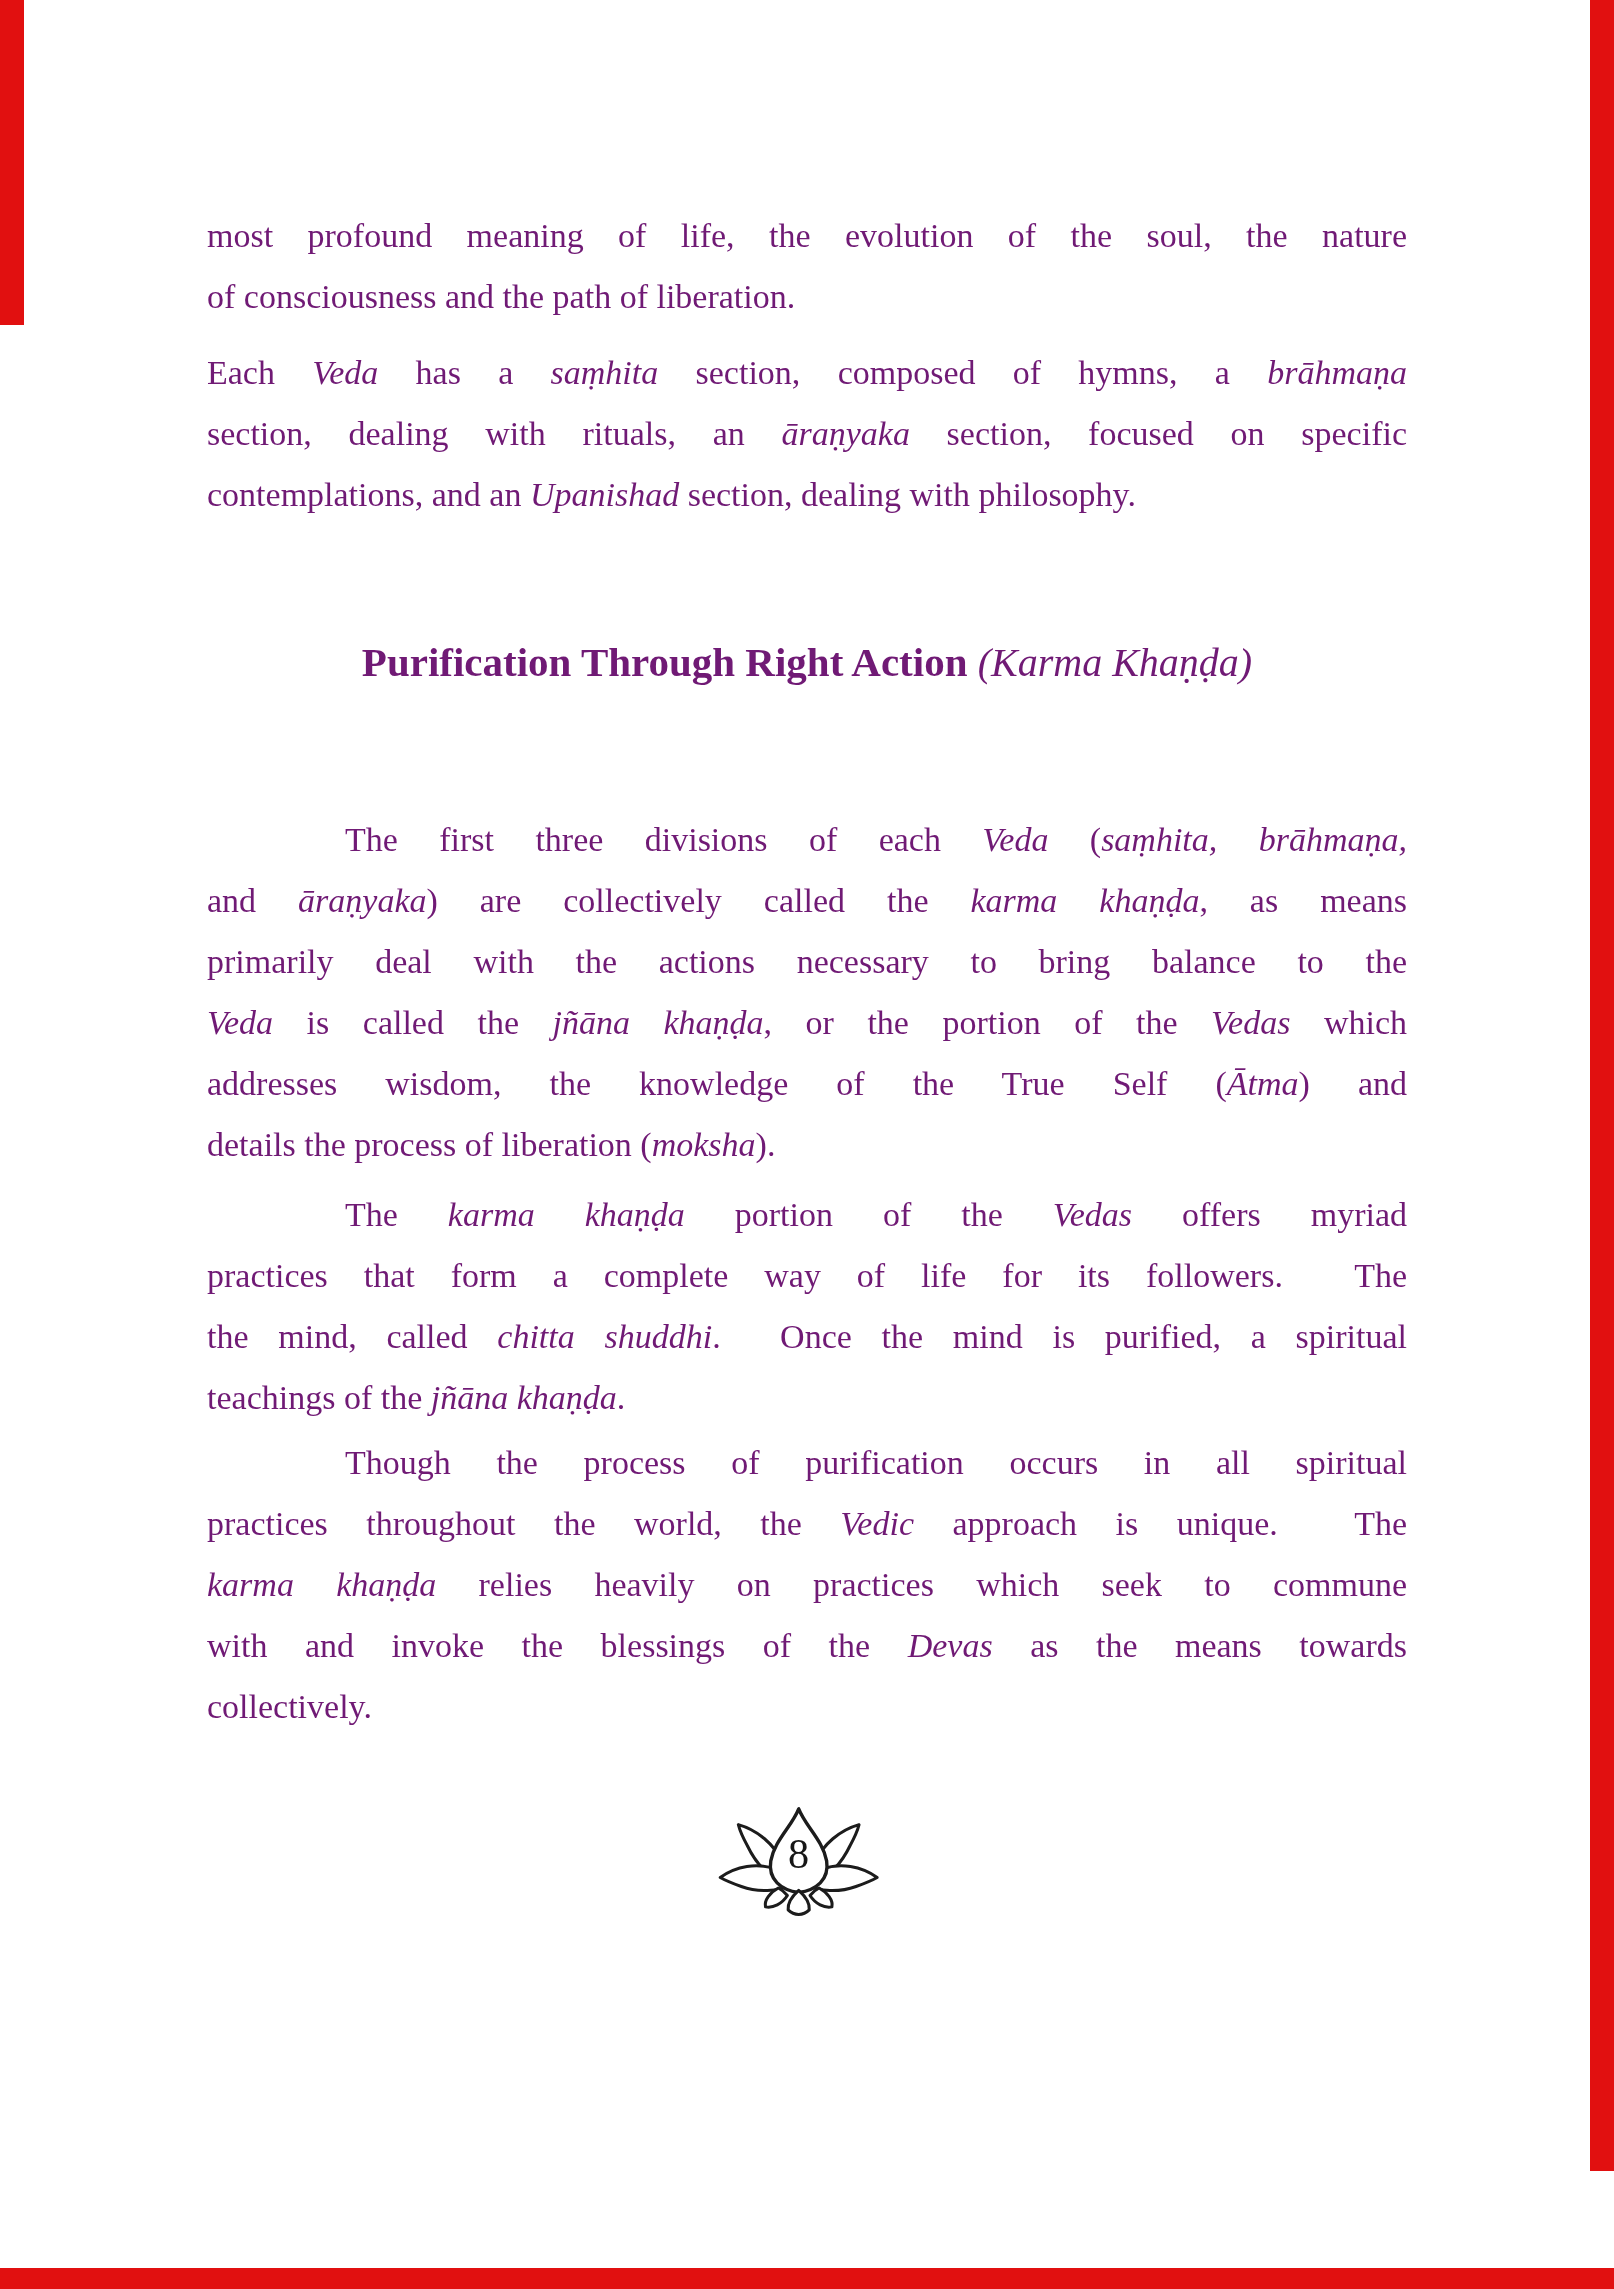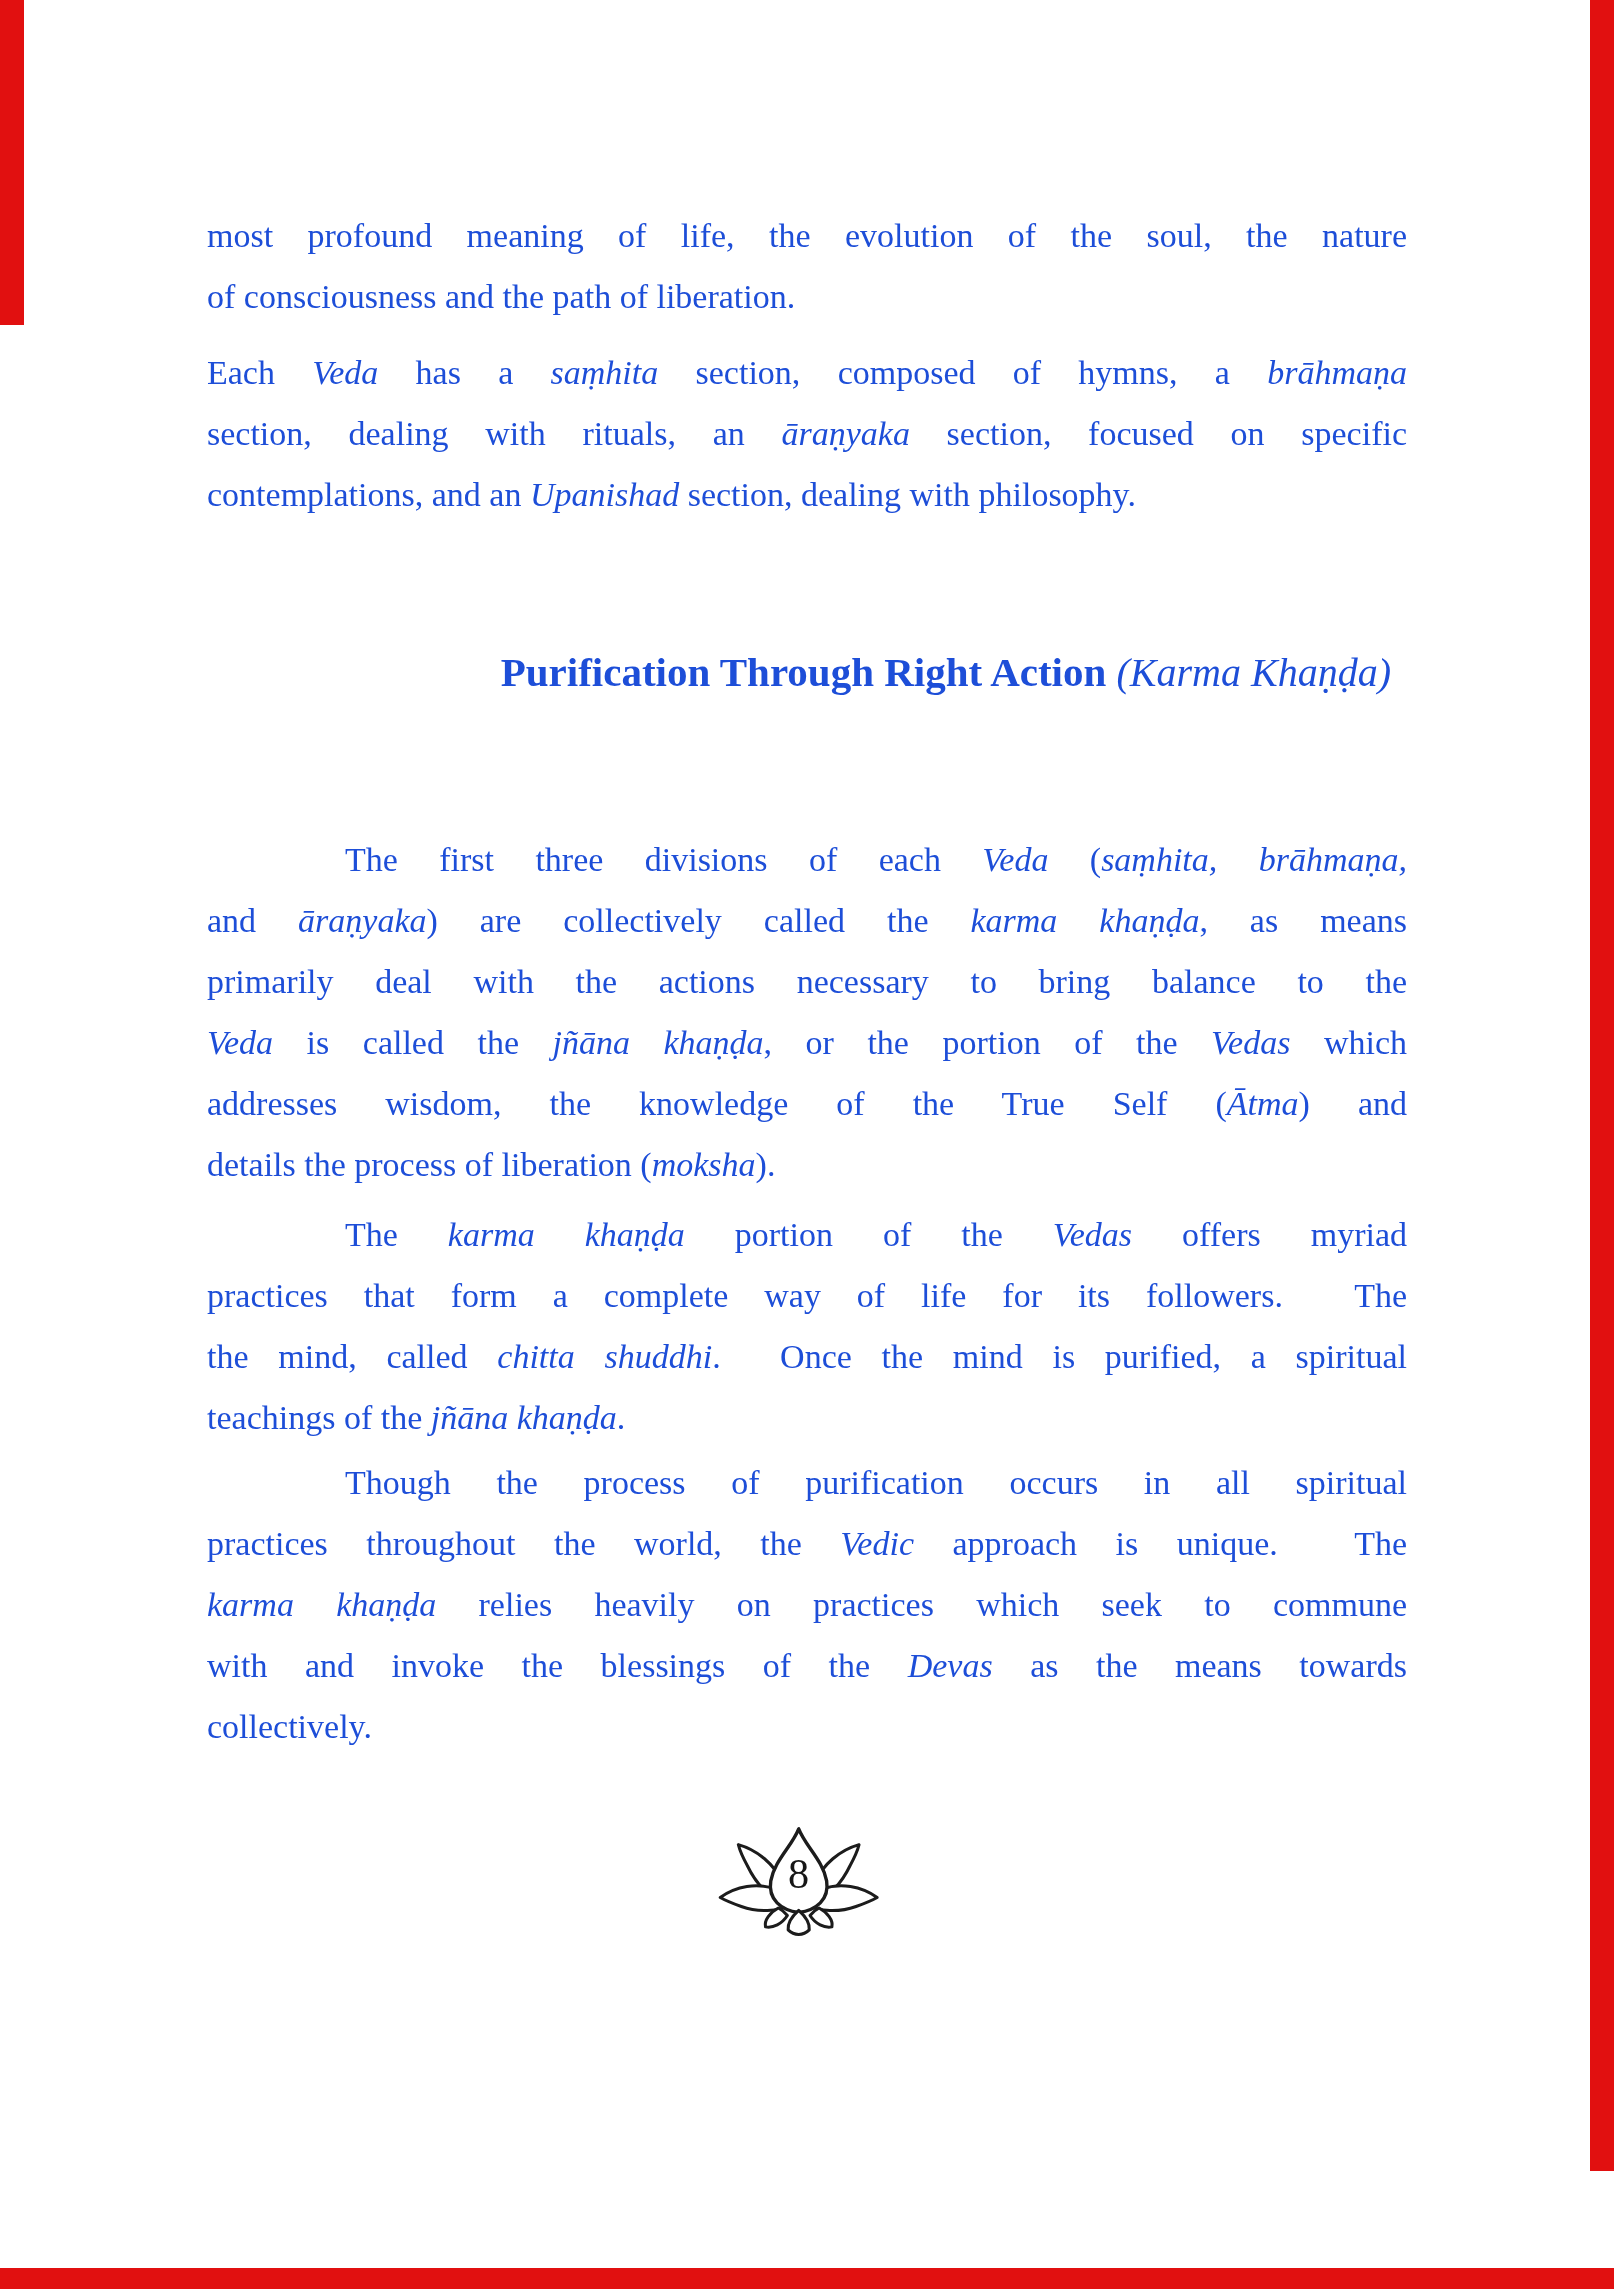--- a/index.html
+++ b/index.html
@@ -3,21 +3,21 @@
 <meta charset="utf-8">
 <style>
   html, body { margin: 0; padding: 0; background: #ffffff; }
   .page {
     position: relative;
     width: 1614px;
     height: 2290px;
     background: #ffffff;
     overflow: hidden;
     font-family: "Liberation Serif", "DejaVu Serif", serif;
-    color: #1d4ed8;
+    color: #701a75;
   }
   
   .edge { position: absolute; background: #e11010; }
   .edge-left   { left: 0; top: 0; width: 24px; height: 325px; }
   .edge-right  { right: 0; top: 0; width: 24px; height: 2171px; }
   .edge-bottom { left: 0; bottom: 0; width: 100%; height: 22px; }
 
   #page-body {
     padding: 205px 207px 0 207px;
     font-size: 34px;
@@ -27,25 +27,25 @@
   .line {
     text-align: justify;
     text-align-last: justify;
     white-space: pre-wrap;
   }
   .line.last { text-align-last: left; }
   .line.indent { padding-left: 138px; }
   .line em { font-style: italic; }
 
   .heading {
-    margin: 16px;
+    margin: 0;
     font-size: 41px;
-    line-height: 86px;
+    line-height: 66px;
     font-weight: bold;
-    text-align: right;
+    text-align: center;
   }
   .heading em { font-weight: normal; font-style: italic; font-size: 40px; }
 
   
   #page-body > :nth-child(1) { margin-top: 0; }
   #page-body > :nth-child(2) { margin-top: 14.8px; }
   #page-body > :nth-child(3) { margin-top: 104px; }
   #page-body > :nth-child(4) { margin-top: 113px; }
   #page-body > :nth-child(5) { margin-top: 9.2px; }
   #page-body > :nth-child(6) { margin-top: 3.7px; }

